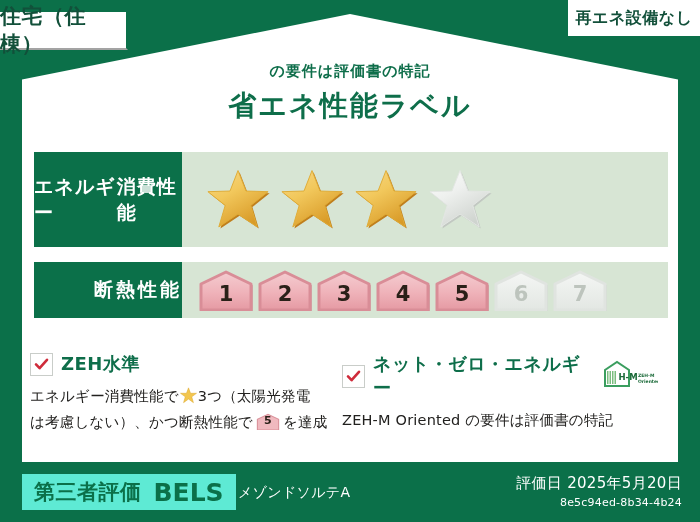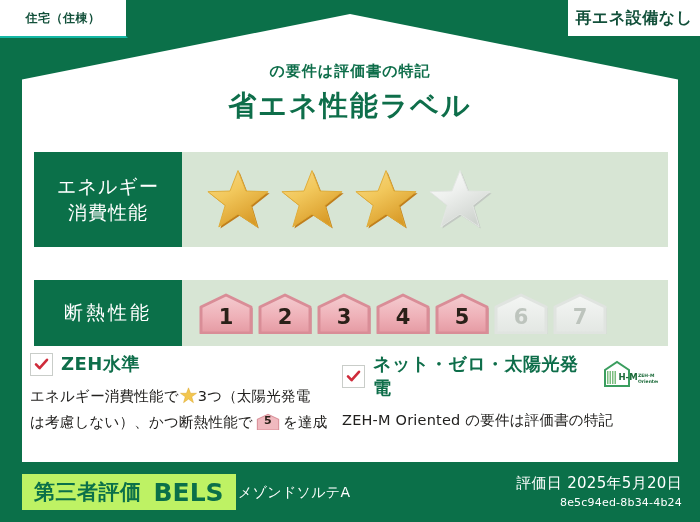--- a/index.html
+++ b/index.html
@@ -40,26 +40,26 @@
     color: #12503a;
     font-weight: bold;
     display: flex;
     align-items: center;
     justify-content: center;
     letter-spacing: 0.5px;
     box-sizing: border-box;
   }
   .tag-left {
     left: 0px;
-    top: 0px;
+    top: 12px;
     width: 128px;
     height: 38px;
-    font-size: 12px;
+    font-size: 21px;
     border-right: 2px solid #0b7049;
-    border-bottom: 2px solid #14b8a6;
+    border-bottom: 2px solid #a3a3a3;
   }
   .tag-right {
     right: 0px;
     top: 0px;
     width: 134px;
     height: 38px;
     font-size: 16px;
     border-left: 2px solid #0b7049;
     border-bottom: 2px solid #0b7049;
   }
@@ -86,31 +86,31 @@
   }
   
   .perf-row {
     position: absolute;
     left: 34px;
     width: 634px;
     display: flex;
     align-items: stretch;
   }
   .row-energy { top: 152px; height: 95px; }
-  .row-insul  { top: 280px; height: 66px; }
+  .row-insul  { top: 262px; height: 56px; }
 
   .perf-label {
     width: 148px;
     background: #0b7049;
     color: #ffffff;
-    font-weight: normal;
-    display: flex;
-    flex-direction: column;
-    align-items: center;
-    justify-content: center;
+    font-weight: bold;
+    display: flex;
+    flex-direction: row;
+    align-items: center;
+    justify-content: flex-end;
     font-size: 19px;
     line-height: 1.32;
     letter-spacing: 1px;
     flex: 0 0 148px;
   }
   .row-insul .perf-label { font-size: 19px; letter-spacing: 3px; }
   .perf-value {
     flex: 1 1 auto;
     background: #d7e5d4;
     display: flex;
@@ -204,21 +204,21 @@
     left: 0;
     right: 0;
     bottom: 0;
     height: 60px;
     background: #0b7049;
   }
   .bels-plate {
     position: absolute;
     left: 22px;
     top: 12px;
-    background: #bef264;
+    background: #5eead4;
     height: 36px;
     display: flex;
     align-items: center;
     padding: 0 12px;
   }
   .bels-jp {
     font-size: 21px;
     font-weight: bold;
     color: #0b7049;
     letter-spacing: 0.5px;
@@ -454,21 +454,21 @@
       </div>
     </div>
 
     <div class="info-col right">
       <div class="info-head">
         <span class="checkbox">
           <svg width="15" height="15" viewBox="0 0 15 15" aria-hidden="true">
             <path d="M2 7.4 L5.6 11.2 L13 2.8" fill="none" stroke="#cf2b3a" stroke-width="2.6" stroke-linecap="round" stroke-linejoin="round"></path>
           </svg>
         </span>
-        <span class="info-title">ネット・ゼロ・太陽光発電</span>
+        <span class="info-title">ネット・ゼロ・エネルギー</span>
         <span class="zehm-logo">
           <svg width="56" height="28" viewBox="0 0 112 56" aria-hidden="true">
             <polygon points="6,52 6,20 30,4 54,20 54,52" fill="none" stroke="#3b9e5f" stroke-width="4"></polygon>
             <g fill="#7bbd7f">
               <rect x="10" y="22" width="3" height="26"></rect>
               <rect x="15" y="22" width="3" height="26"></rect>
               <rect x="20" y="22" width="3" height="26"></rect>
               <rect x="25" y="22" width="3" height="26"></rect>
             </g>
             <text x="33" y="40" font-family="DejaVu Sans, sans-serif" font-size="17" font-weight="bold" fill="#1c6b3a">H-M</text>

